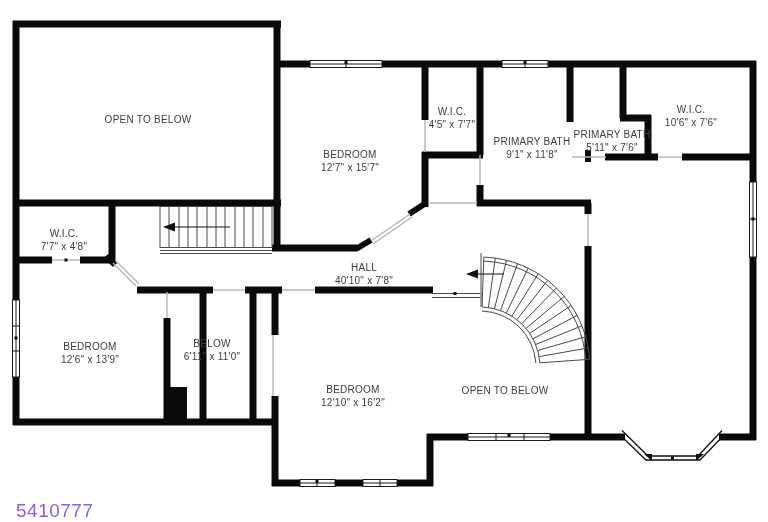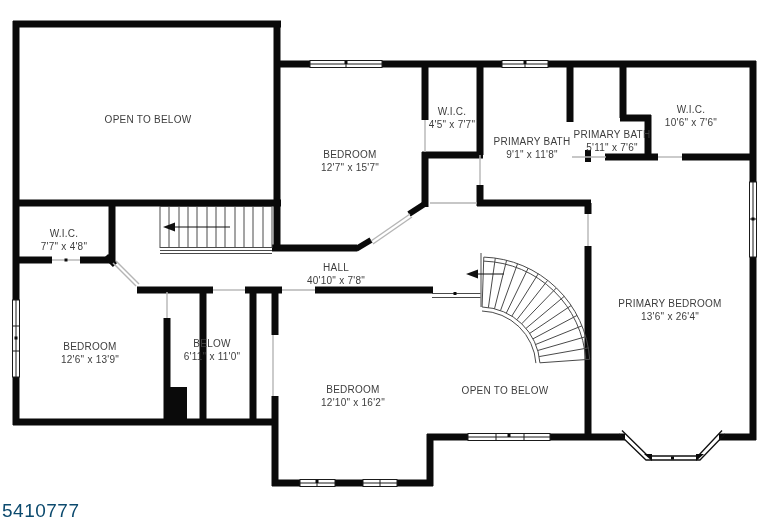--- a/index.html
+++ b/index.html
@@ -3,21 +3,21 @@
 <meta charset="utf-8">
 <style>
   html,body{margin:0;padding:0;background:#ffffff;}
   #stage{position:relative;width:768px;height:522px;background:#ffffff;overflow:hidden;
          font-family:"Liberation Sans","DejaVu Sans",sans-serif;}
   #plan-svg{position:absolute;left:0;top:0;}
   .room-label{position:absolute;transform:translate(-50%,-50%);text-align:center;
               color:#3d3d3d;font-size:10px;line-height:12.5px;letter-spacing:.25px;
               white-space:nowrap;}
   .room-label .dims{display:block;}
-  #listing-id{position:absolute;left:2px;top:500px;font-size:19px;color:#0c4a6e;
+  #listing-id{position:absolute;left:16px;top:500px;font-size:19px;color:#8b5cf6;
               letter-spacing:.5px;}
 </style>
 </head>
 <body>
 
 <div id="stage">
 
   <svg id="plan-svg" width="768" height="522" viewBox="0 0 768 522">
 
     <g stroke="#0a0a0a" stroke-width="7" fill="none">
@@ -215,21 +215,21 @@
   <div class="room-label" style="left:691px;top:116px">
     <span>W.I.C.</span>
     <span class="dims">10'6" x 7'6"</span>
   </div>
 
   <div class="room-label" style="left:64px;top:240px">
     <span>W.I.C.</span>
     <span class="dims">7'7" x 4'8"</span>
   </div>
 
-  <div class="room-label" style="left:336px;top:274px">
+  <div class="room-label" style="left:364px;top:274px">
     <span>HALL</span>
     <span class="dims">40'10" x 7'8"</span>
   </div>
 
   <div class="room-label" style="left:90px;top:353px">
     <span>BEDROOM</span>
     <span class="dims">12'6" x 13'9"</span>
   </div>
 
   <div class="room-label" style="left:212px;top:350px">
@@ -239,19 +239,15 @@
 
   <div class="room-label" style="left:353px;top:396px">
     <span>BEDROOM</span>
     <span class="dims">12'10" x 16'2"</span>
   </div>
 
   <div class="room-label" style="left:505px;top:391px">
     <span>OPEN TO BELOW</span>
   </div>
 
-  <div class="room-label" style="left:670px;top:310px">
-    <span>PRIMARY BEDROOM</span>
-    <span class="dims">13'6" x 26'4"</span>
-  </div>
 
   <div id="listing-id">5410777</div>
 </div>
 
 </body></html>

